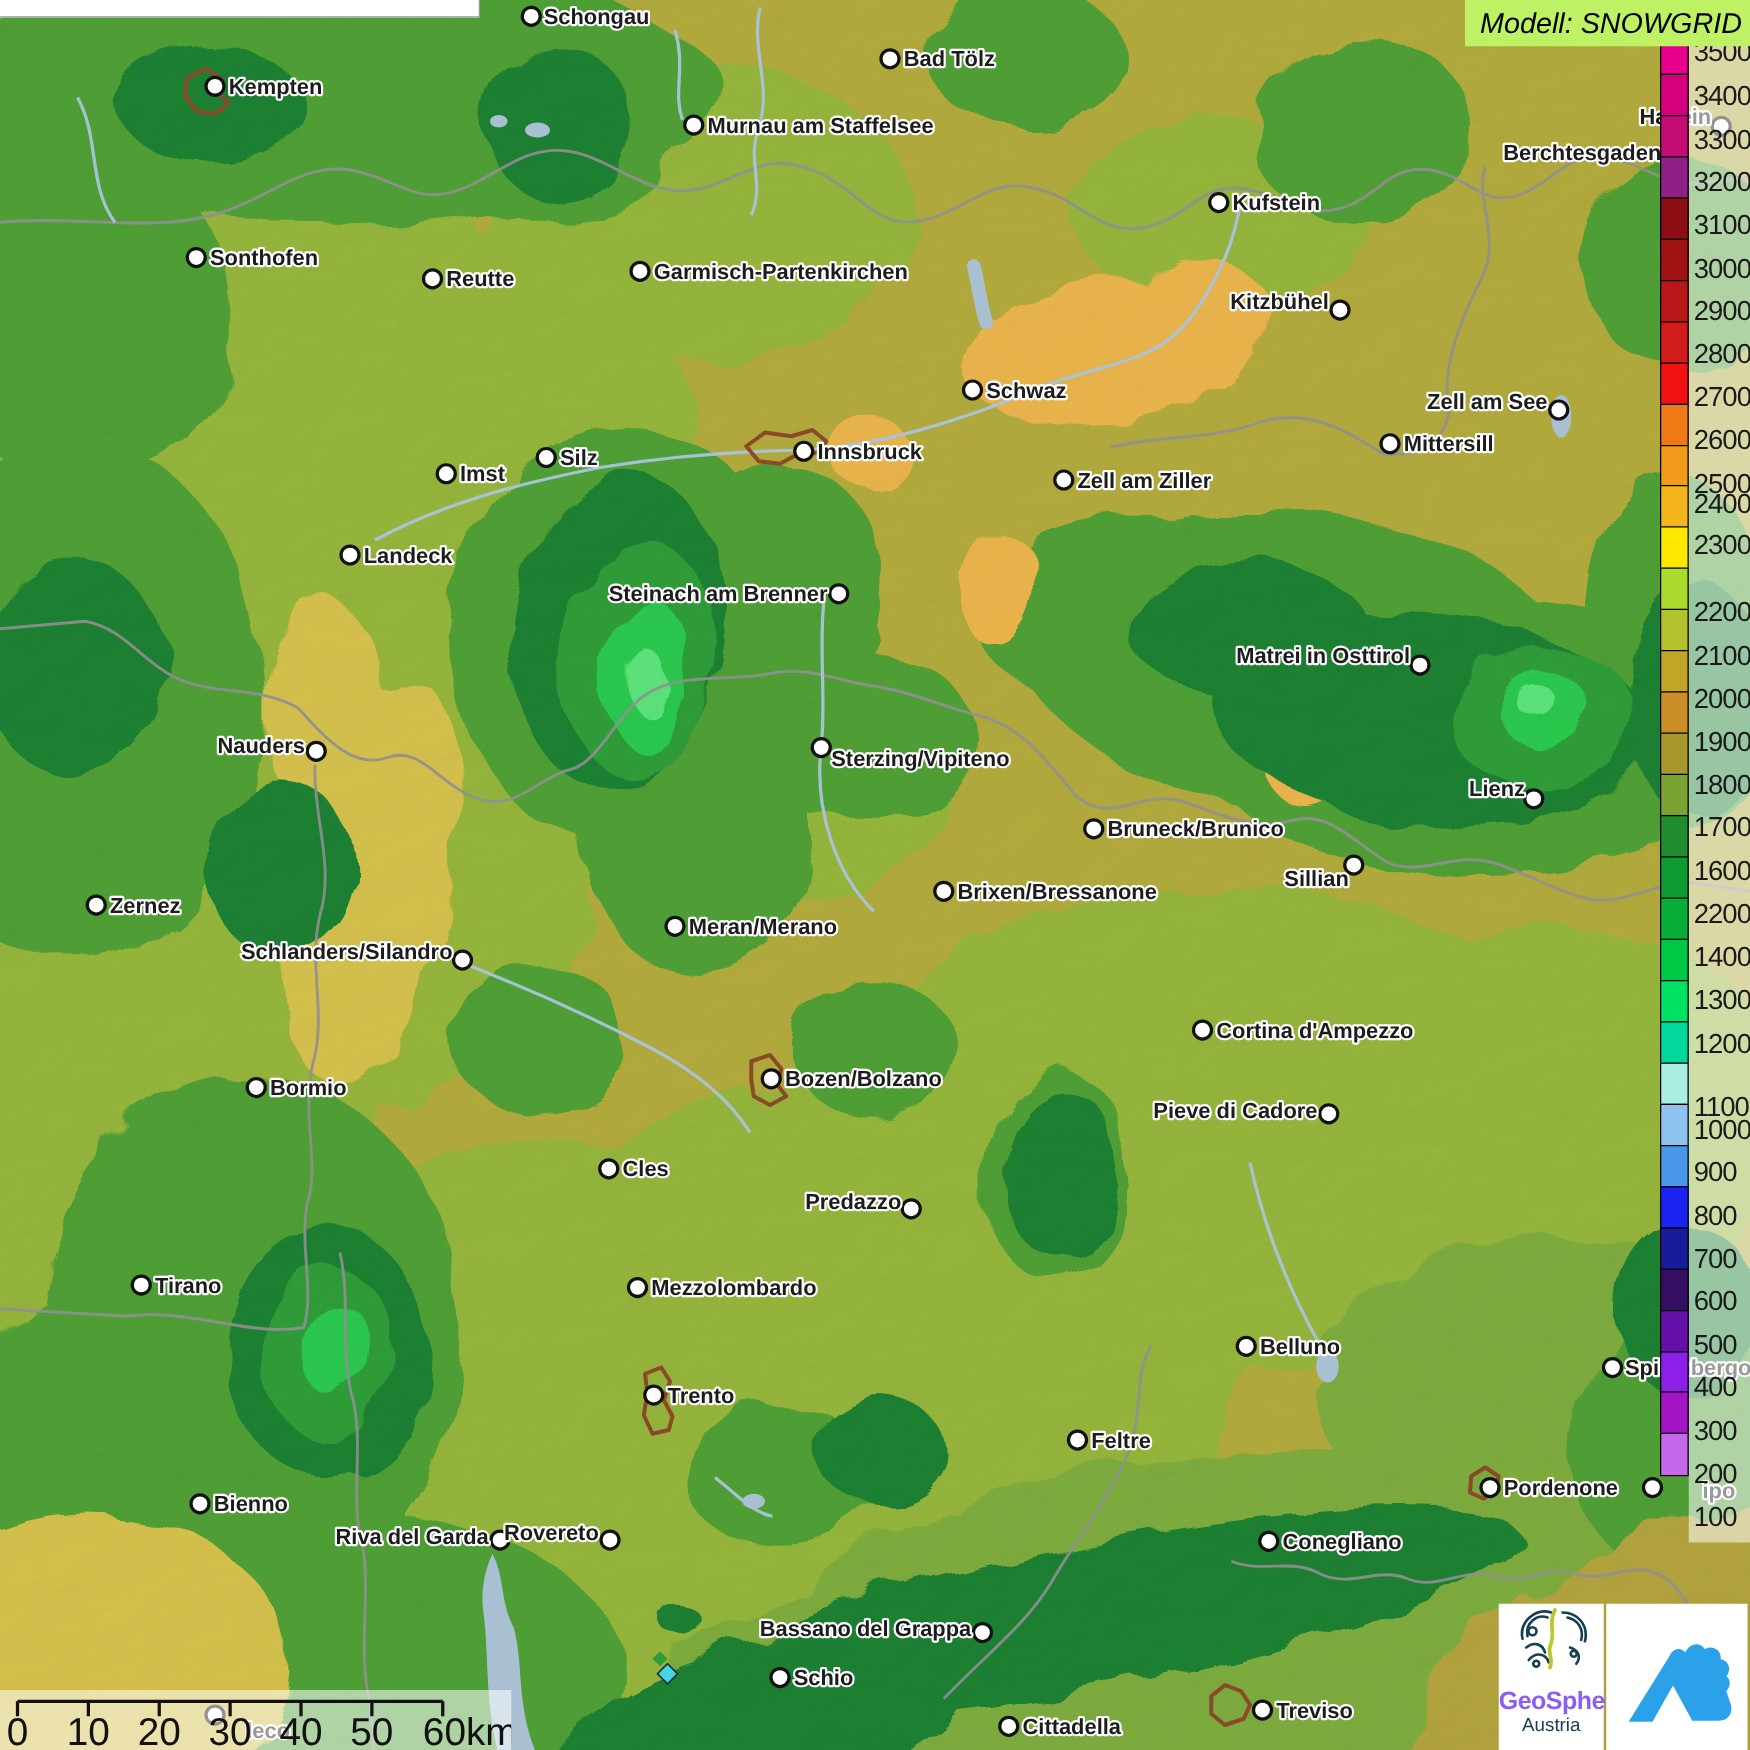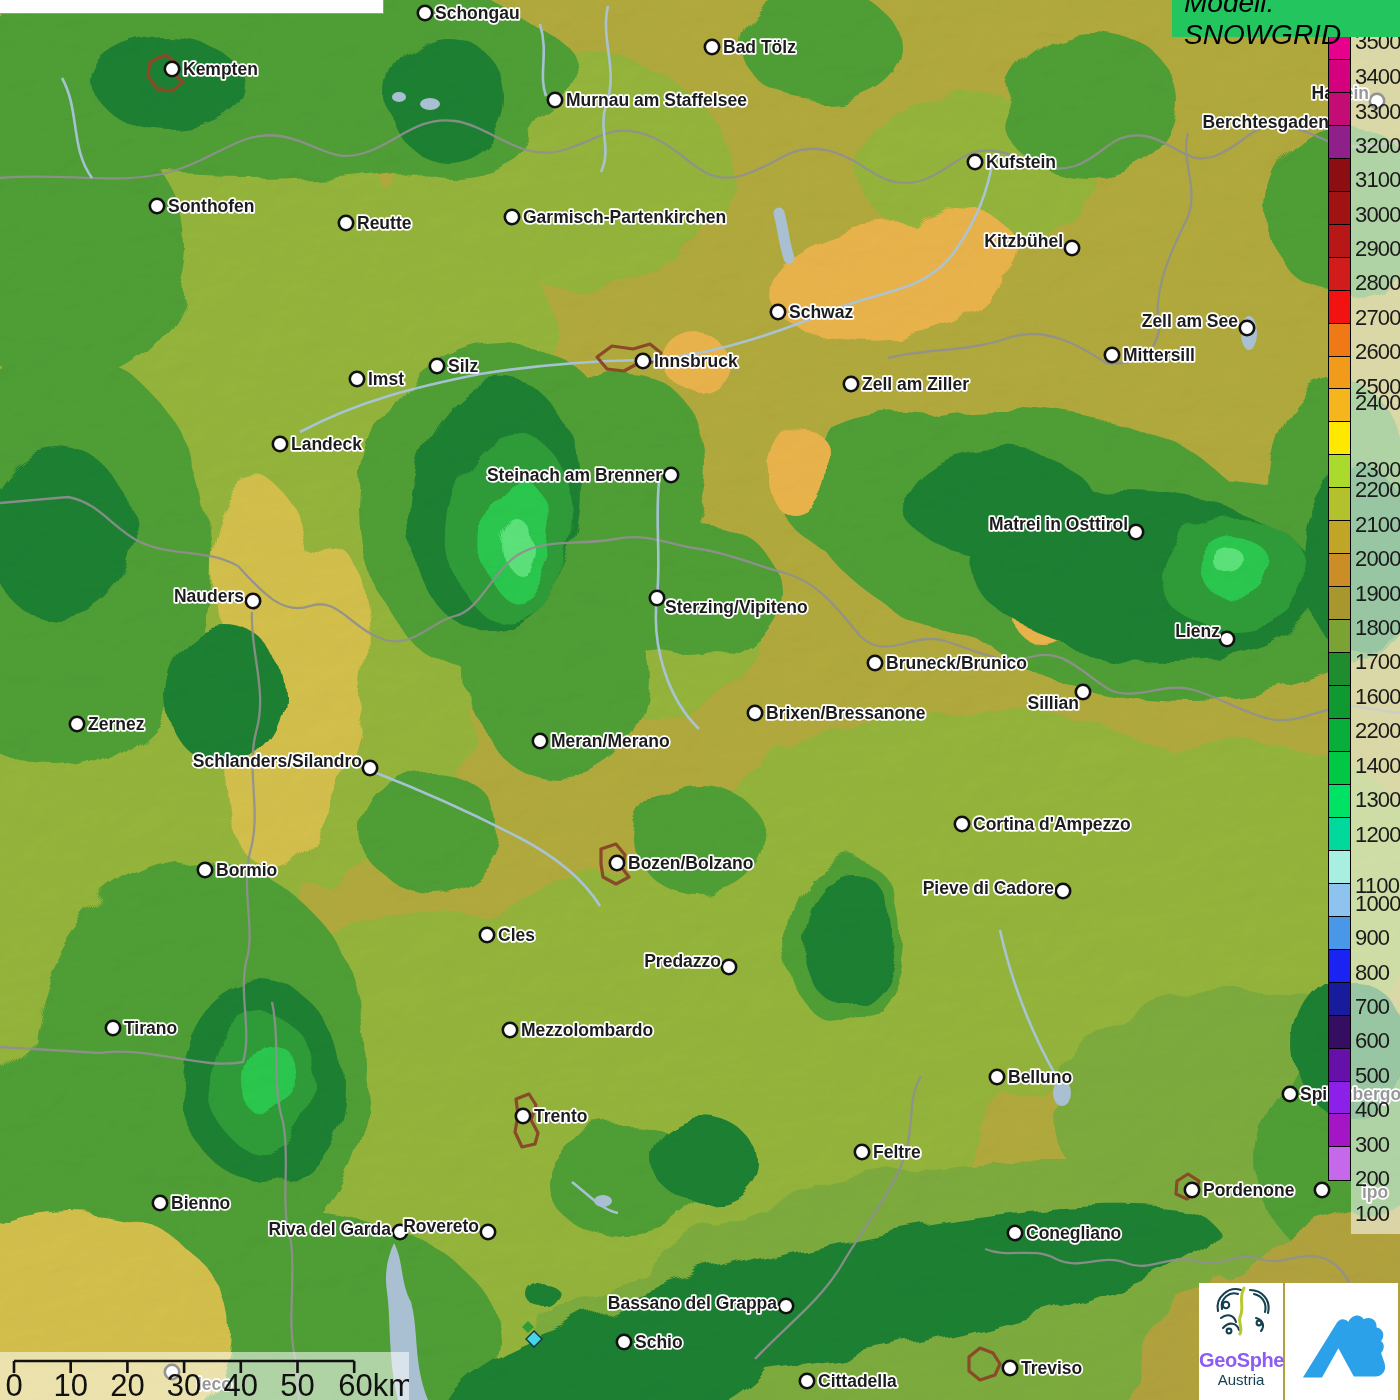--- a/index.html
+++ b/index.html
@@ -7,21 +7,21 @@
        font-family:"Liberation Sans",sans-serif;background:#b1a93c;}
   #map{position:absolute;left:0;top:0;width:1400px;height:1400px;}
   .clab{font:bold 17.5px "Liberation Sans",sans-serif;fill:#1c1c1c;stroke:#ffffff;
         stroke-width:3.4px;paint-order:stroke;stroke-linejoin:round;}
   .overlay{position:absolute;}
   #titlebox{left:0;top:0;width:384px;background:#fff;box-sizing:border-box;
             padding:5px 10px 8px 10px;border-right:1px solid #999;border-bottom:1px solid #999;}
   #titlebox .l1{font-size:25px;font-weight:bold;color:#000;white-space:nowrap;}
   #titlebox .l1 .unit{font-weight:normal;}
   #titlebox .l2{font-size:23.5px;font-style:italic;color:#000;margin-top:2px;white-space:nowrap;}
-  #modelbox{right:0;top:0;width:228px;height:37px;background:#22c55e;font-size:28px;
+  #modelbox{right:0;top:0;width:228px;height:37px;background:#bef264;font-size:23px;
             font-style:italic;color:#000;display:flex;align-items:center;
             padding-left:12px;box-sizing:border-box;}
   #cbstrip{left:1351px;top:22px;width:49px;height:1212px;background:rgba(255,255,255,0.55);}
   #colorbar{left:1328px;top:26px;width:23px;}
   .swatch{width:23px;height:34.457px;border:1.5px solid #000;box-sizing:border-box;}
   #cblabels{left:1355px;top:26px;width:45px;height:1206px;}
   .cblab{position:absolute;left:0;transform:translateY(-54%);font-size:22px;
          letter-spacing:-0.8px;color:#1a1a1a;line-height:1;white-space:nowrap;}
   #scalebox{left:0;top:1352px;width:409px;height:48px;background:rgba(255,255,255,0.55);}
   #geobox{left:1199px;top:1283px;width:84px;height:117px;background:#fff;text-align:center;}
@@ -317,21 +317,21 @@
     <span class="cblab" style="top: 87px;">3300</span>
     <span class="cblab" style="top: 120.6px;">3200</span>
     <span class="cblab" style="top: 155.057px;">3100</span>
     <span class="cblab" style="top: 189.514px;">3000</span>
     <span class="cblab" style="top: 223.971px;">2900</span>
     <span class="cblab" style="top: 258.429px;">2800</span>
     <span class="cblab" style="top: 292.886px;">2700</span>
     <span class="cblab" style="top: 327.343px;">2600</span>
     <span class="cblab" style="top: 361.8px;">2500</span>
     <span class="cblab" style="top: 378px;">2400</span>
-    <span class="cblab" style="top: 445px;">2300</span>
+    <span class="cblab" style="top: 411px;">2300</span>
     <span class="cblab" style="top: 465.171px;">2200</span>
     <span class="cblab" style="top: 499.629px;">2100</span>
     <span class="cblab" style="top: 534.086px;">2000</span>
     <span class="cblab" style="top: 568.543px;">1900</span>
     <span class="cblab" style="top: 603px;">1800</span>
     <span class="cblab" style="top: 637.457px;">1700</span>
     <span class="cblab" style="top: 671.914px;">1600</span>
     <span class="cblab" style="top: 706.371px;">2200</span>
     <span class="cblab" style="top: 740.829px;">1400</span>
     <span class="cblab" style="top: 775.286px;">1300</span>

